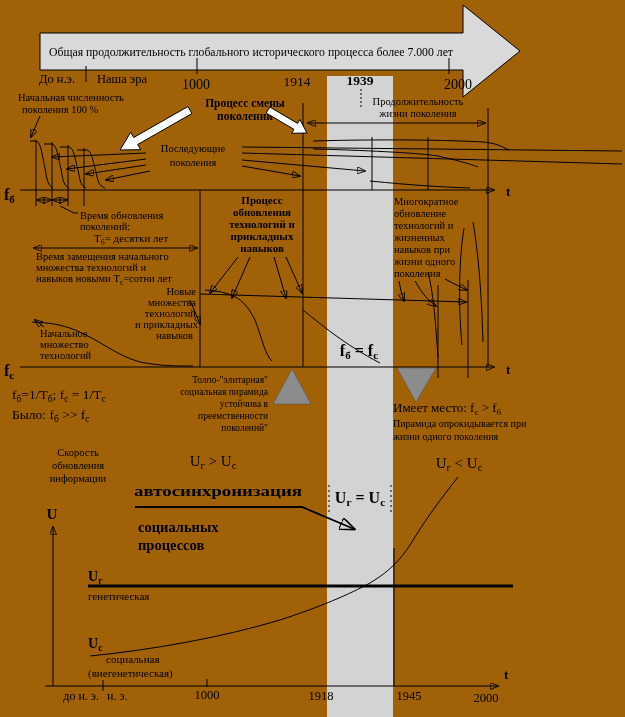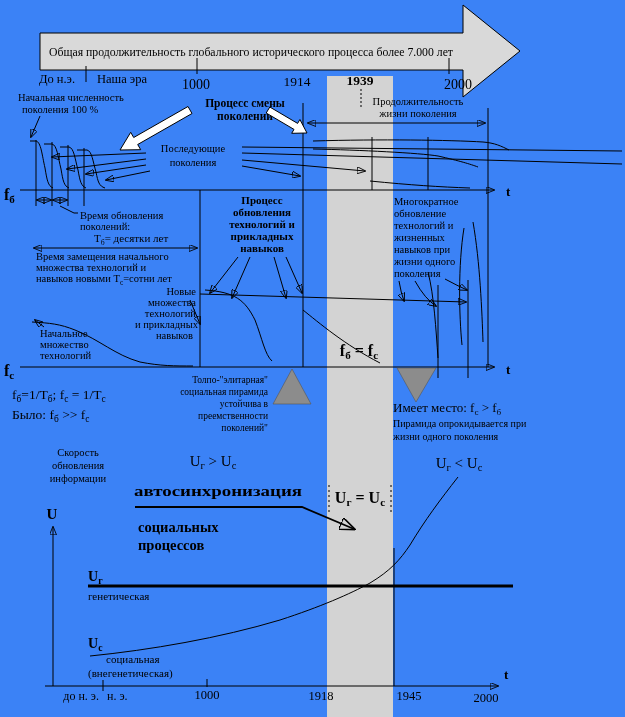--- a/index.html
+++ b/index.html
@@ -1,16 +1,16 @@
 <!DOCTYPE html>
 <html><head>
 <meta charset="utf-8">
 <style>
   html,body{margin:0;padding:0;background:#fff;}
-  .stage{width:625px;height:717px;position:relative;background:#3b82f6;}
+  .stage{width:625px;height:717px;position:relative;background:#a16207;}
   svg text{font-family:"Liberation Serif","DejaVu Serif",serif;fill:#000;}
   svg .sans{font-family:"Liberation Sans","DejaVu Sans",sans-serif;font-weight:bold;}
   svg .b{font-weight:bold;}
   svg line,svg path,svg polyline{stroke:#000;fill:none;}
 </style>
 </head>
 <body>
 
 <div class="stage">
 <svg width="625" height="717" viewBox="0 0 625 717" xmlns="http://www.w3.org/2000/svg">

